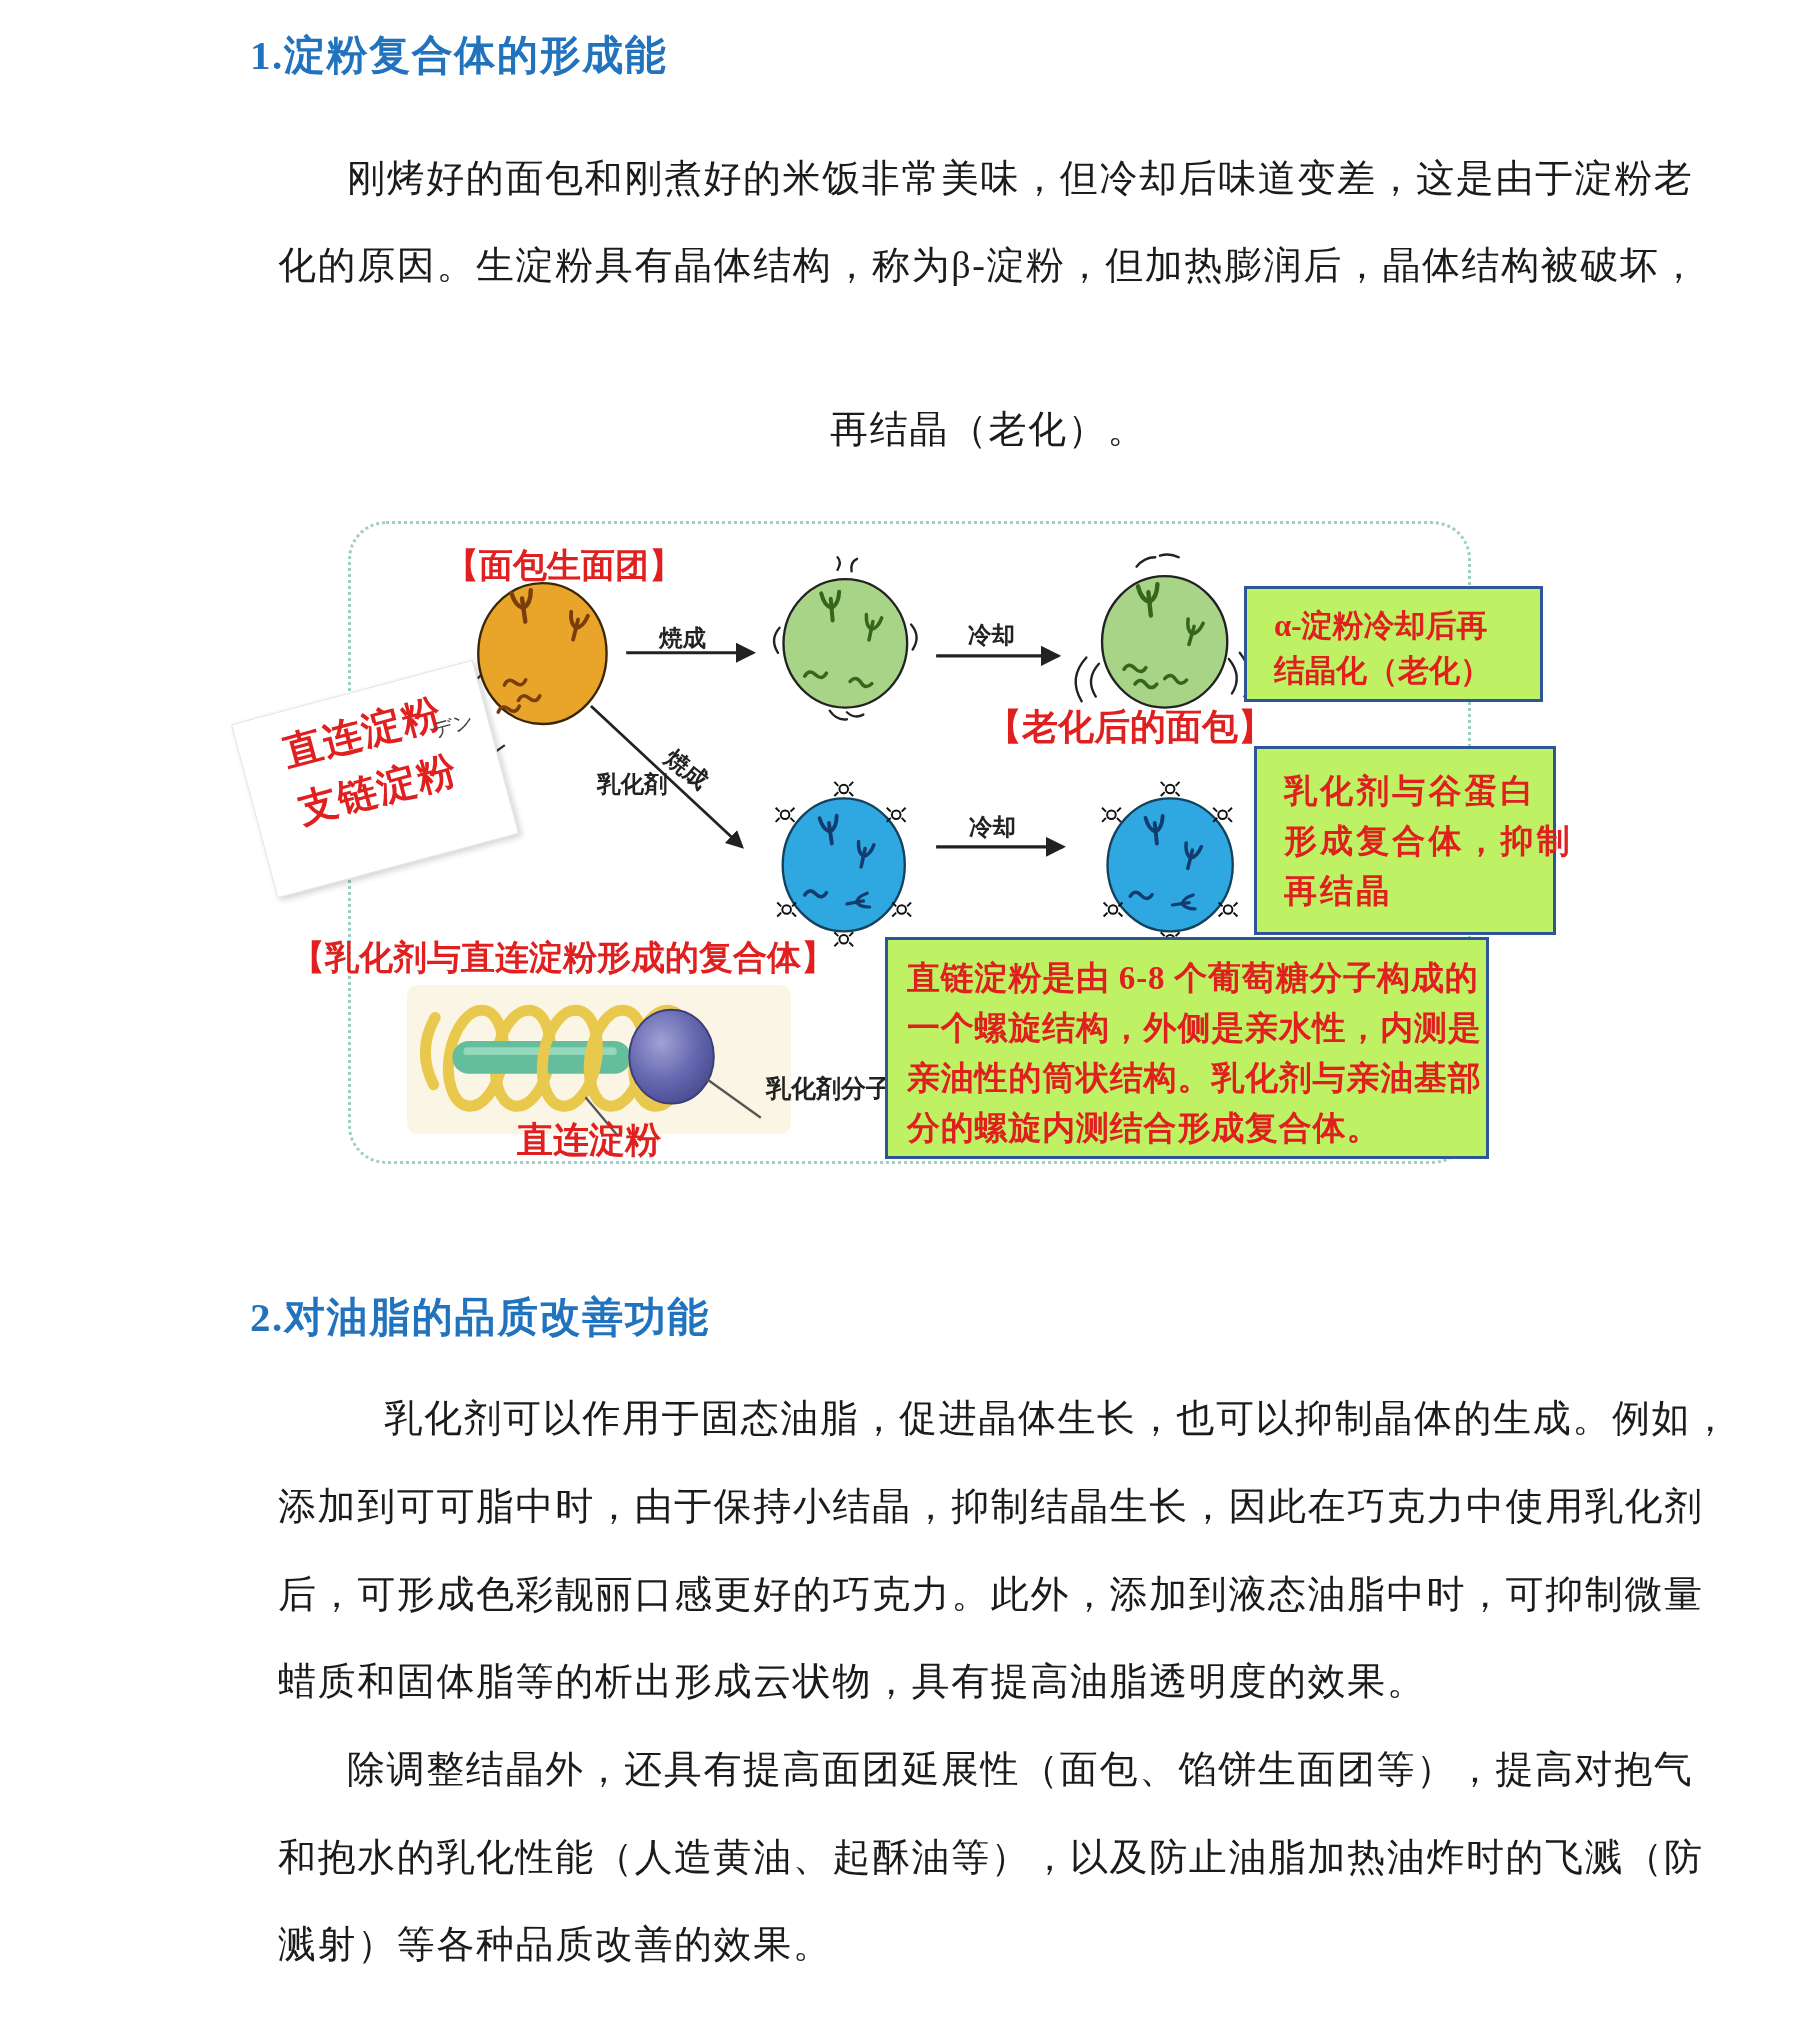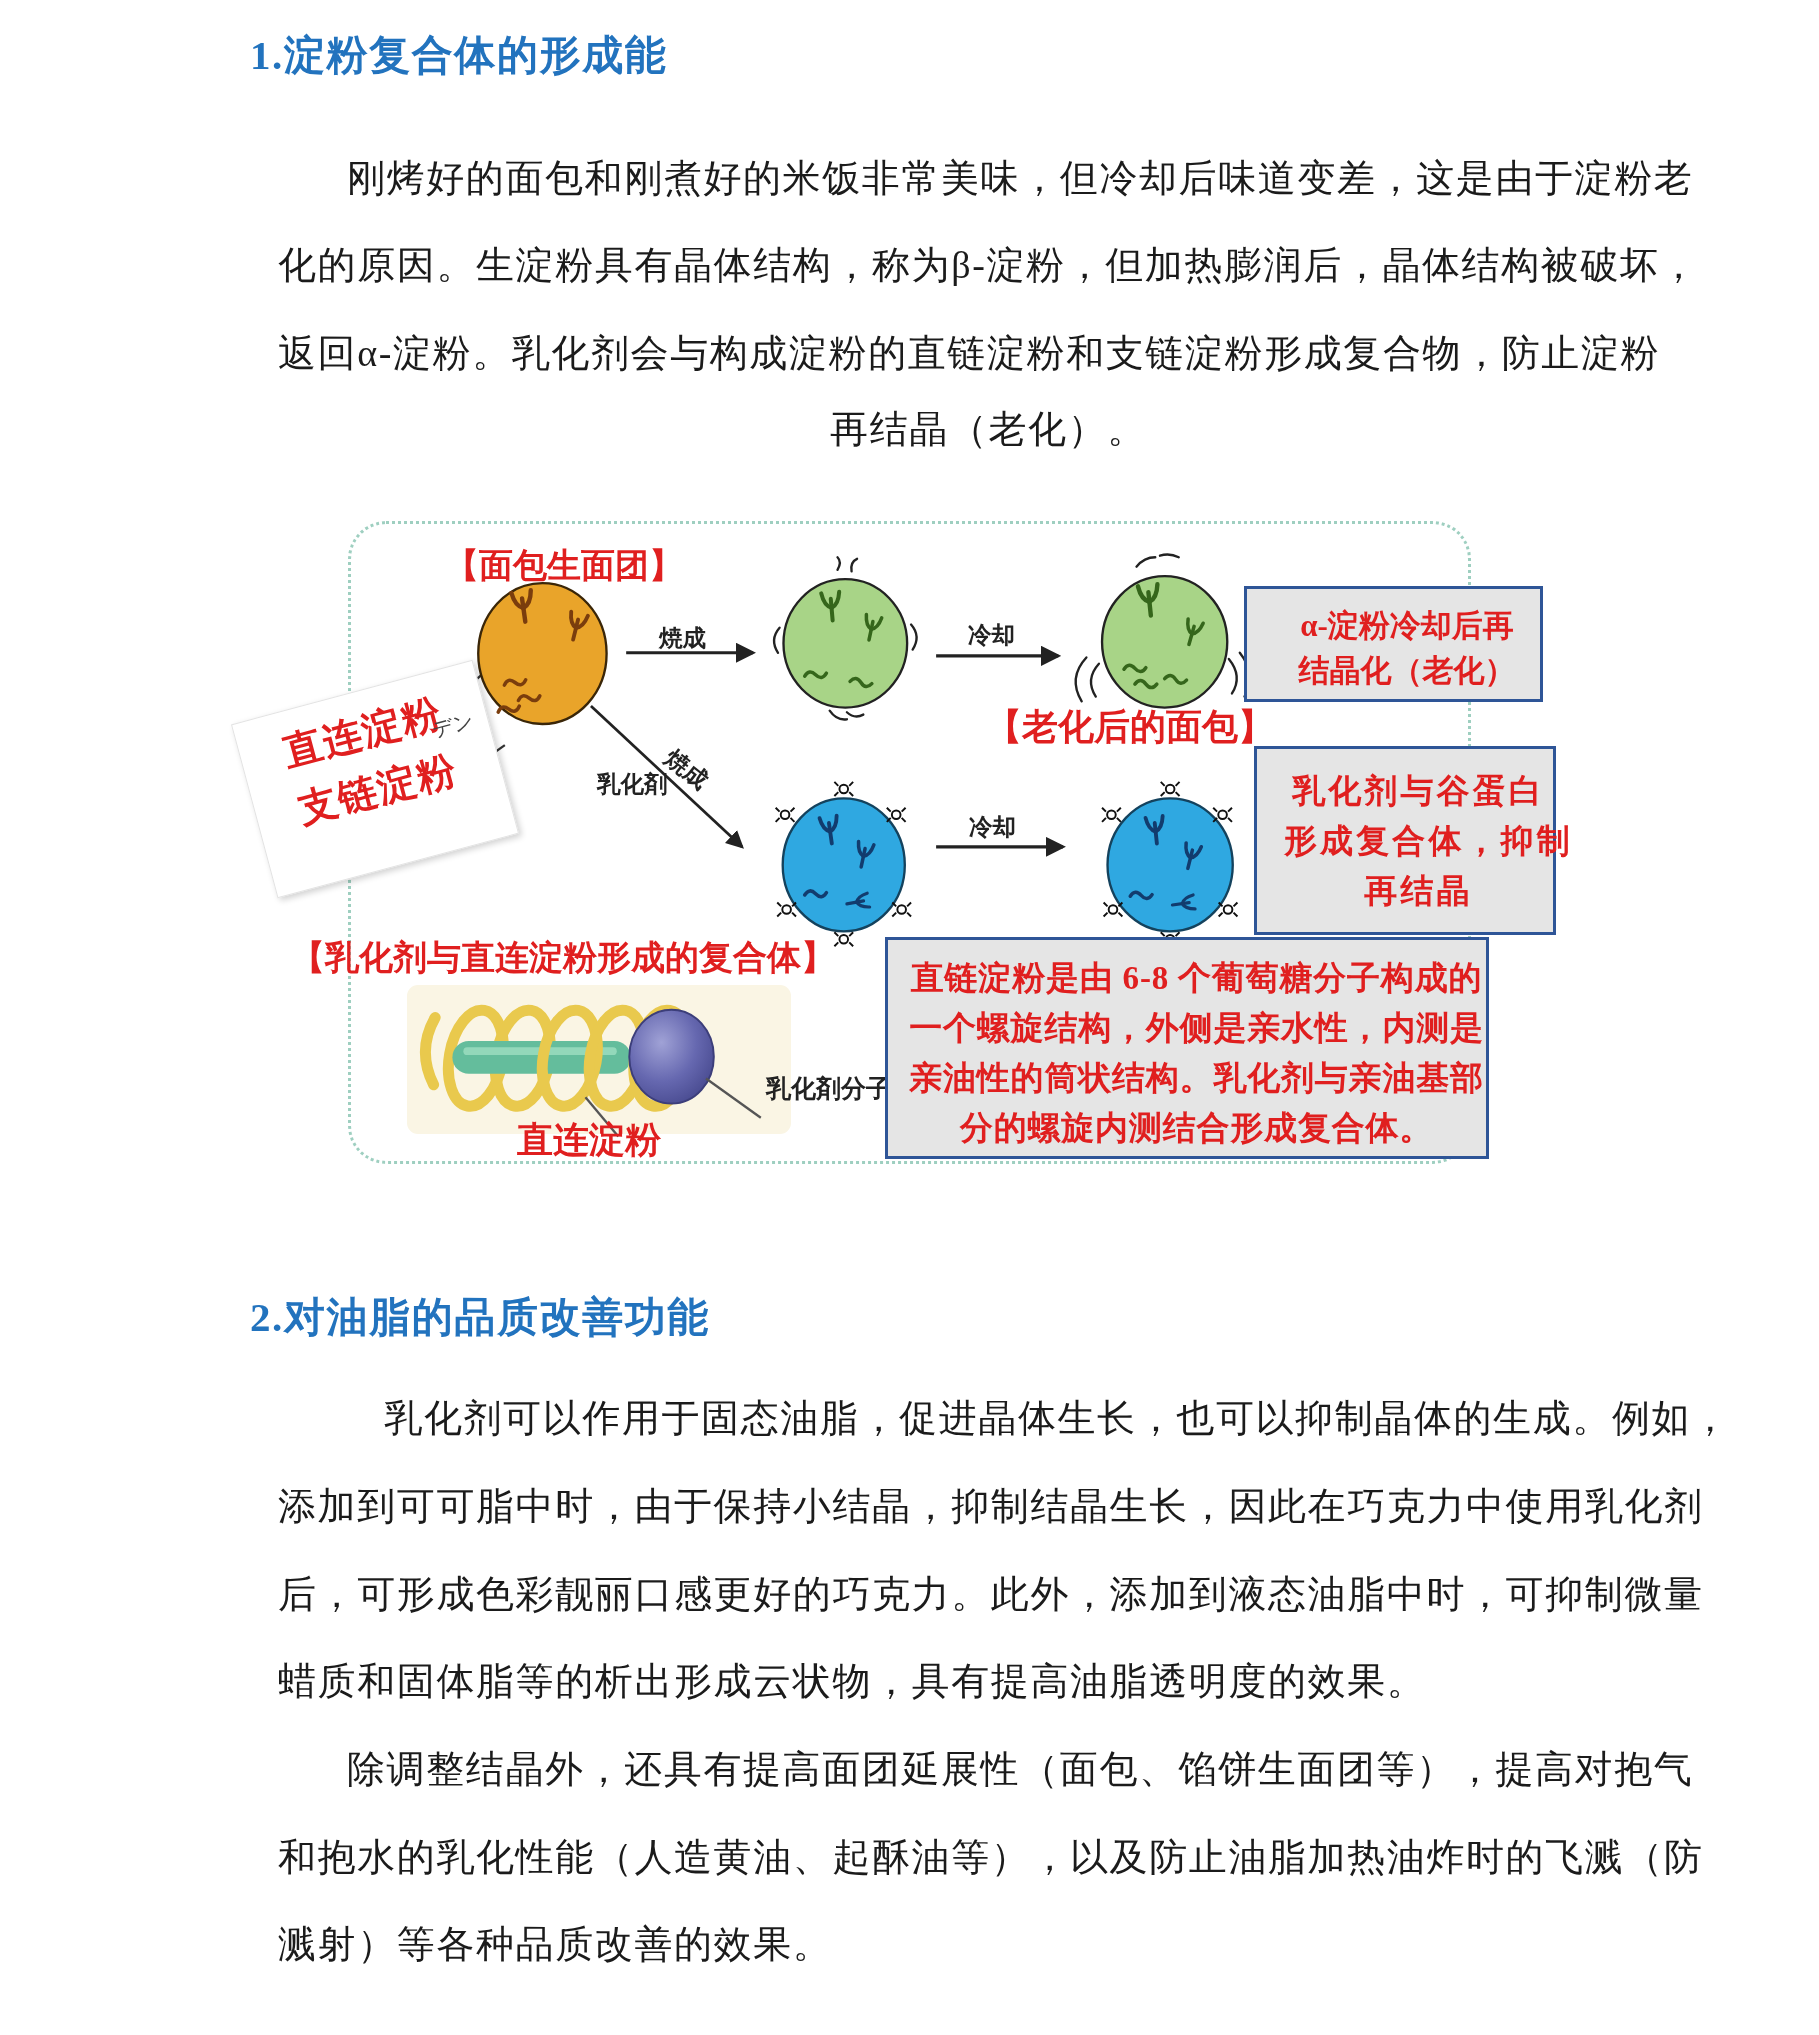--- a/index.html
+++ b/index.html
@@ -15,41 +15,40 @@
   .gfx{position:absolute;left:0;top:0;z-index:1;pointer-events:none;}
   .lbl-red{position:absolute;color:var(--label-red);font-weight:700;white-space:nowrap;z-index:3;}
   .jp{position:absolute;font-family:"Liberation Sans","DejaVu Sans",sans-serif;font-weight:700;
       color:#222;font-size:23.5px;white-space:nowrap;z-index:3;}
   .card{position:absolute;left:250px;top:689px;width:250px;height:180px;background:#fff;
         border:0.8px solid #e3e3e3;box-shadow:2.3px 3.1px 6.3px rgba(0,0,0,0.18);
         transform:rotate(-15deg);z-index:2;text-align:center;padding-top:11px;box-sizing:border-box;}
   .card div{color:var(--label-red);font-weight:700;font-size:39px;line-height:59px;letter-spacing:1.6px;}
   .tiny-note{position:absolute;left:432px;top:711px;font-size:20.4px;color:#444;z-index:4;
         font-family:"Liberation Sans",sans-serif;transform:rotate(-15deg);}
-  .ann{position:absolute;box-sizing:border-box;background:#e5e5e5;border:3.9px solid var(--box-border);
-        z-index:3;text-align:center;}
+  .ann{position:absolute;box-sizing:border-box;background:#bef264;border:3.9px solid var(--box-border);
+        z-index:3;}
   .ann div{color:var(--label-red);font-weight:700;white-space:nowrap;}
   .box1{left:1244px;top:586px;width:299px;height:116px;padding:14px 0 0 27px;}
   .box1 div{font-size:31px;line-height:45px;}
   .box2{left:1254px;top:746px;width:302px;height:189px;padding:17px 0 0 27px;}
   .box2 div{font-size:33px;line-height:50px;letter-spacing:3.1px;}
   .box3{left:885px;top:937px;width:604px;height:222px;padding:12.5px 0 0 19px;}
   .box3 div{font-size:33px;line-height:50px;letter-spacing:0.8px;}
   .beige{position:absolute;left:407px;top:985px;width:384px;height:149px;background:#faf5e4;
         border-radius:11px;z-index:1;}
 </style>
 </head>
 <body>
 
 <div class="page">
 
   <div class="h1" style="top:28px;">1.淀粉复合体的形成能</div>
   <div class="line indent" style="top:153px;">刚烤好的面包和刚煮好的米饭非常美味，但冷却后味道变差，这是由于淀粉老</div>
   <div class="line" style="top:240px;">化的原因。生淀粉具有晶体结构，称为β-淀粉，但加热膨润后，晶体结构被破坏，</div>
-  <div class="line" style="top:328px;">返回α-淀粉。乳化剂会与构成淀粉的直链淀粉和支链淀粉形成复合物，防止淀粉</div>
   <div class="line" style="top:404px;text-align:center;">再结晶（老化）。</div>
 
   <div class="dotted-box"></div>
   <div class="beige"></div>
 
   <svg class="gfx" width="1819" height="2035" viewBox="0 0 2324 2600">
     <defs>
       <marker id="ah" viewBox="0 0 10 10" refX="8.5" refY="5" markerWidth="6.5" markerHeight="6.5" orient="auto-start-reverse">
         <path d="M0,0 L10,5 L0,10 z" fill="#222"></path>
       </marker>

